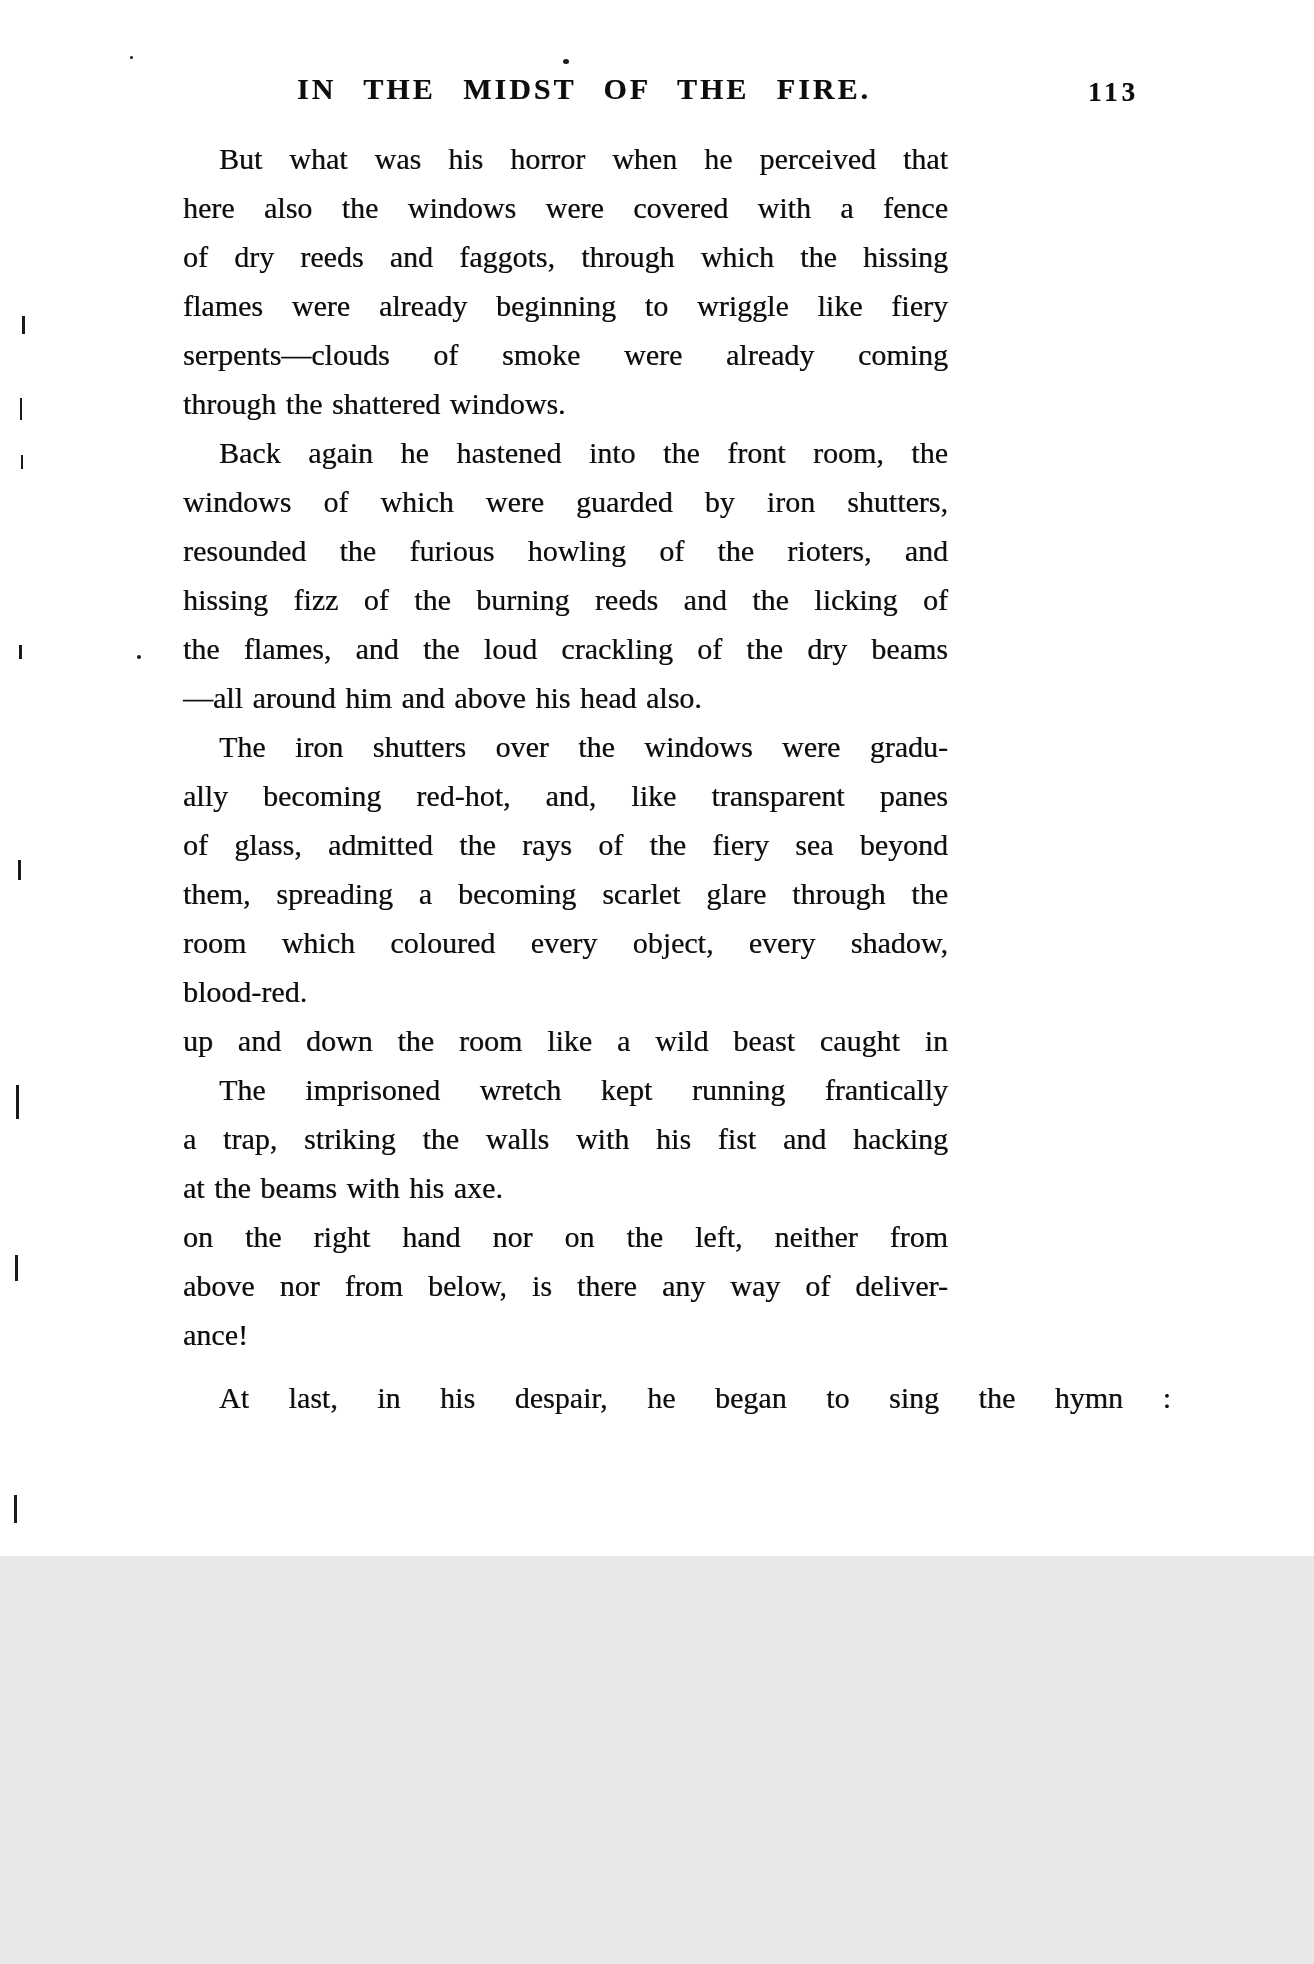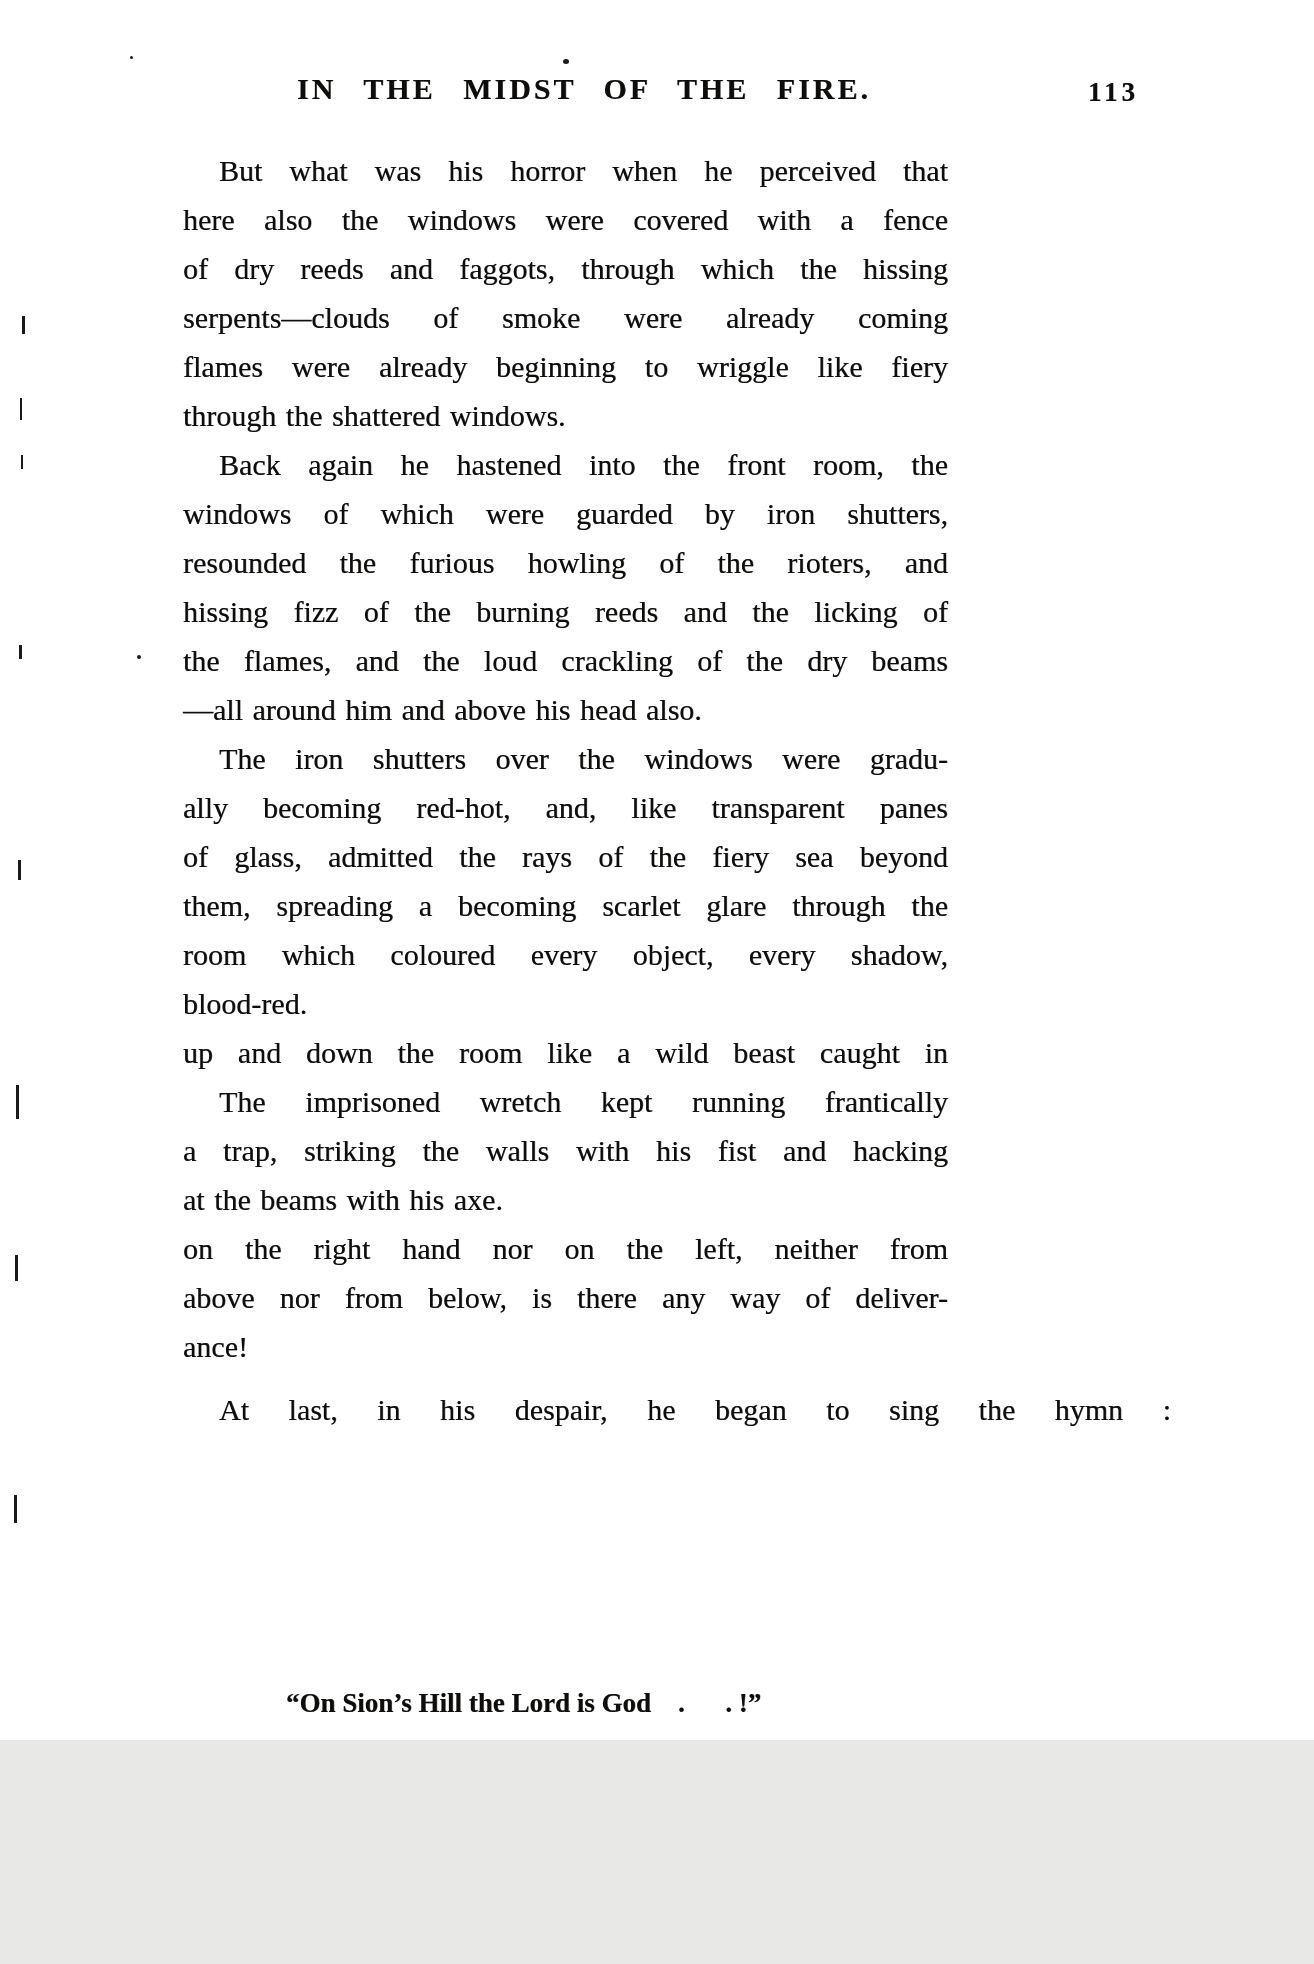--- a/index.html
+++ b/index.html
@@ -1,18 +1,18 @@
 <!DOCTYPE html>
 <html><head>
 <meta charset="utf-8">
 <style>
   html,body{margin:0;padding:0;background:#e8e8e6;}
   .page{
     position:relative;
-    width:1314px;height:1740px;
+    width:1314px;height:1556px;
     background:#ffffff;
     overflow:hidden;
     font-family:"Liberation Serif","DejaVu Serif",serif;
     color:#0e0d0b;
   }
   
   .running-title{
     position:absolute;left:297px;top:72px;
     font-size:30px;font-weight:700;
     letter-spacing:3px;word-spacing:17px;
@@ -22,21 +22,20 @@
   .page-number{
     position:absolute;left:1088px;top:77px;
     font-size:27px;font-weight:700;letter-spacing:4px;
     text-shadow:0.4px 0 0 rgba(0,0,0,0.5);
   }
   
   .textblock{
     position:absolute;left:183px;top:134px;width:765px;
     font-size:30px;line-height:49px;
     text-shadow:0.45px 0.1px 0 rgba(0,0,0,0.55);
-    margin-top:12px;
   }
   .para{margin:0;padding:0;}
   .para.wide{width:988px;margin-top:14px;}
   .ln{display:block;text-align:justify;text-align-last:justify;word-spacing:2px;}
   .ln.fl{text-indent:36px;}
   .ln.ll{text-align-last:left;}
   .ln.stretch{text-align-last:justify;}
   
   .hymn{
     position:absolute;left:286px;top:1688px;
@@ -69,22 +68,22 @@
 
   <div class="running-title">IN THE MIDST OF THE FIRE.</div>
   <div class="page-number">113</div>
 
   <div class="textblock">
 
     <p class="para">
       <span class="ln fl">But what was his horror when he perceived that</span>
       <span class="ln">here also the windows were covered with a fence</span>
       <span class="ln">of dry reeds and faggots, through which the hissing</span>
+      <span class="ln">flames were already beginning to wriggle like fiery</span>
       <span class="ln">serpents—clouds of smoke were already coming</span>
-      <span class="ln">flames were already beginning to wriggle like fiery</span>
       <span class="ln ll">through the shattered windows.</span>
     </p>
 
     <p class="para">
       <span class="ln fl">Back again he hastened into the front room, the</span>
       <span class="ln">windows of which were guarded by iron shutters,</span>
       <span class="ln">resounded the furious howling of the rioters, and</span>
       <span class="ln">hissing fizz of the burning reeds and the licking of</span>
       <span class="ln">the flames, and the loud crackling of the dry beams</span>
       <span class="ln ll">—all around him and above his head also.</span>

